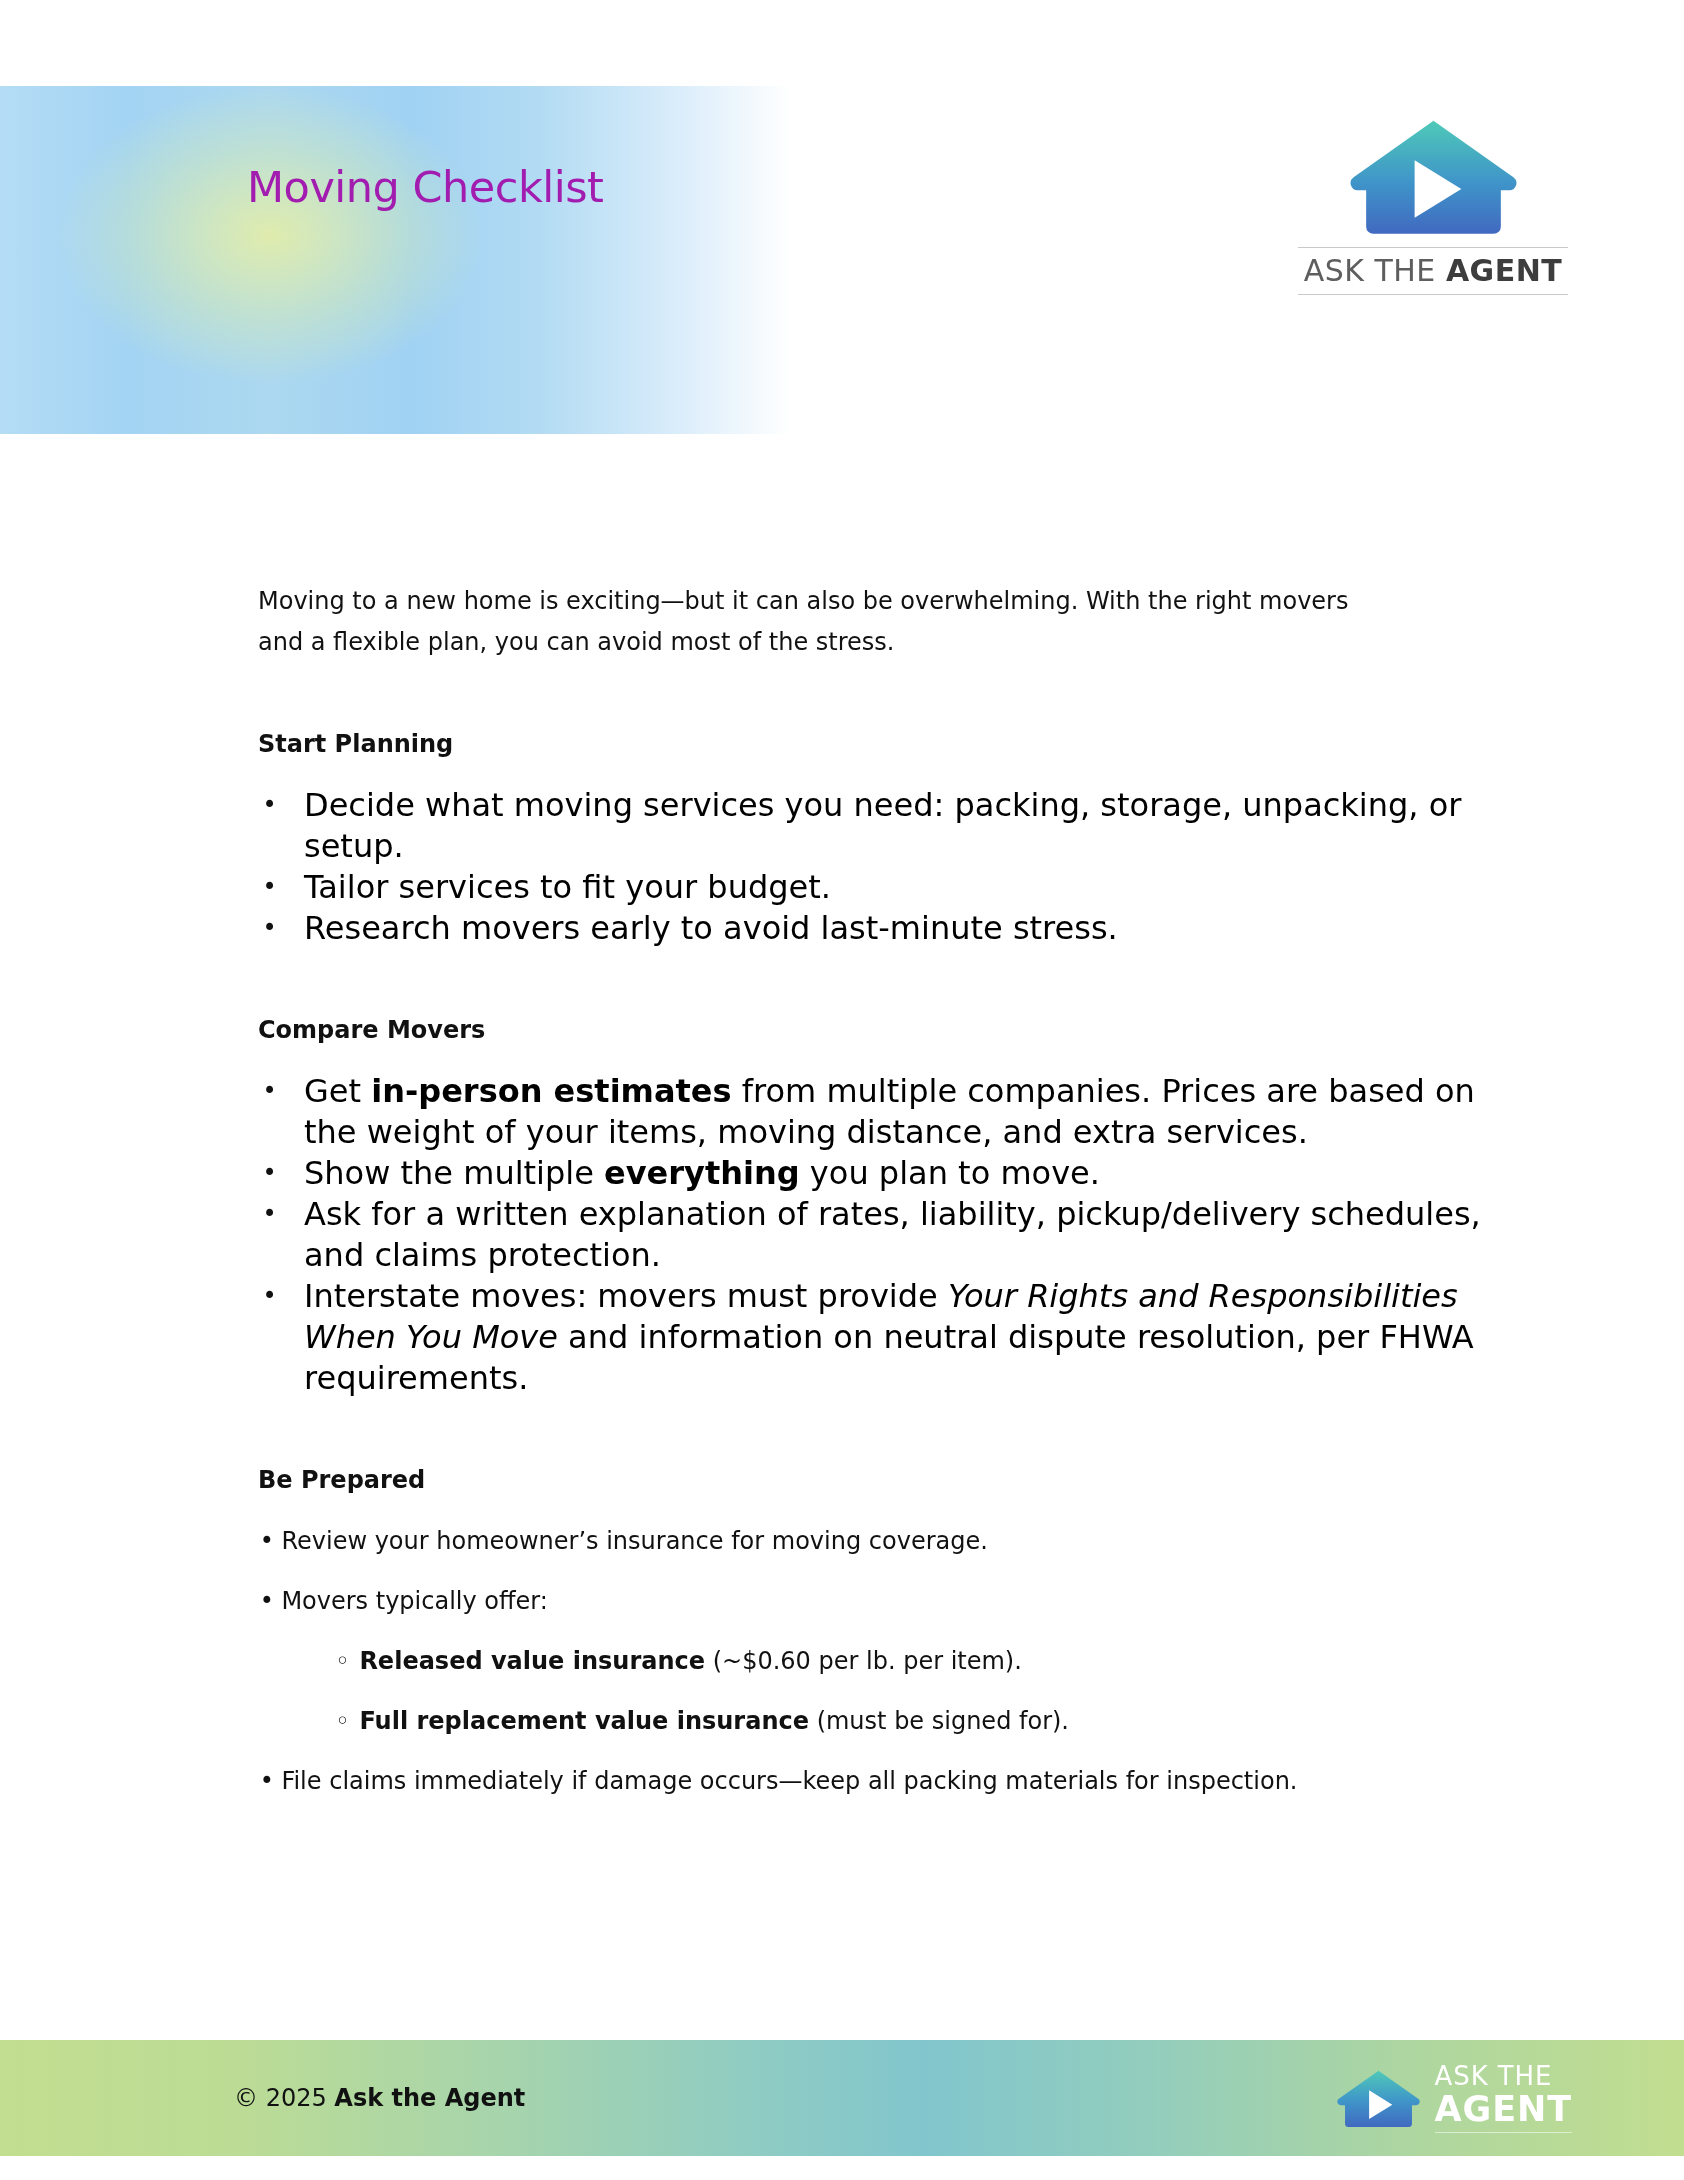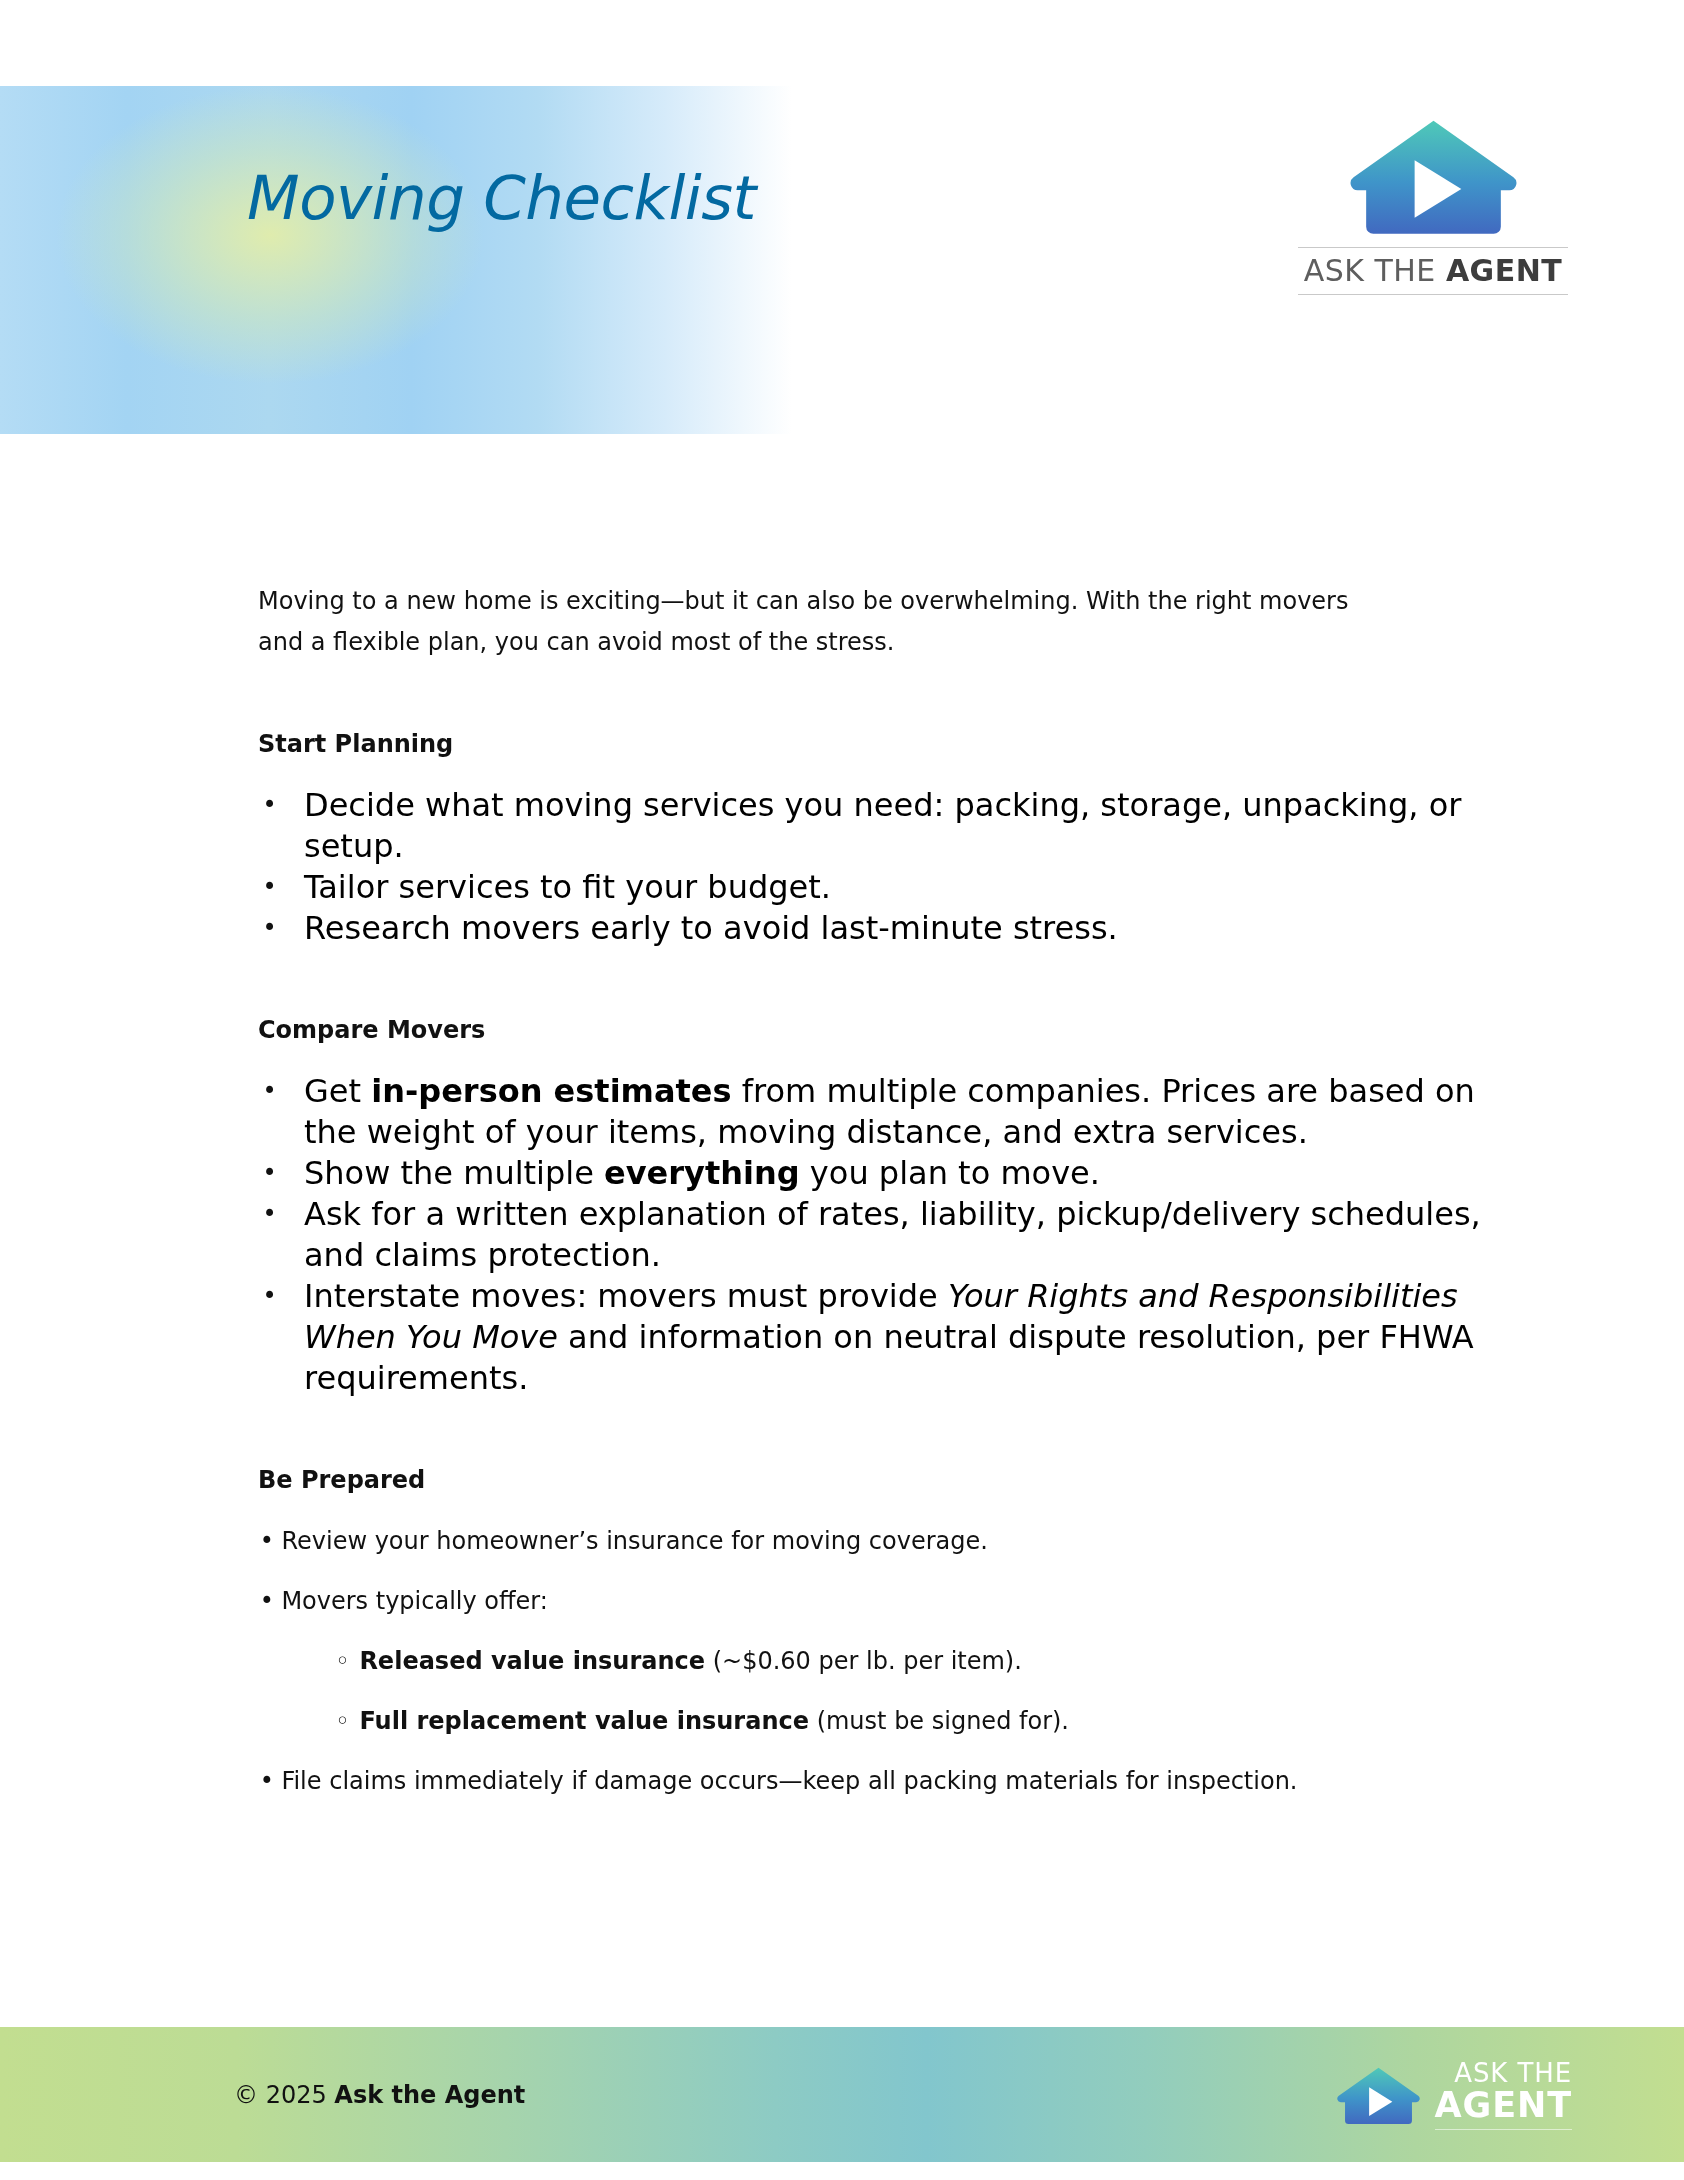--- a/index.html
+++ b/index.html
@@ -34,27 +34,26 @@
         rgba(160,210,243,1) 52%,
         rgba(178,219,243,1) 68%,
         rgba(214,235,250,1) 84%,
         rgba(255,255,255,1) 100%);
   }
   .header-title {
     position: absolute;
     left: 247px;
     top: 164px;
     font-family: "DejaVu Sans", sans-serif;
-    font-size: 61px;
+    font-size: 43px;
     font-weight: 400;
-    color: #0369a1;
+    color: #a21caf;
     letter-spacing: -0.5px;
     line-height: 1.1;
     white-space: nowrap;
-    font-style: italic;
   }
 
   
   .header-logo {
     position: absolute;
     left: 1298px;
     top: 117px;
     width: 270px;
   }
   .logo-house {
@@ -176,33 +175,32 @@
     line-height: 41px;
     color: #111111;
   }
   b { font-weight: 700; }
   i { font-style: italic; }
 
   
   .footer-band {
     position: absolute;
     left: 0;
-    bottom: 18px;
+    bottom: 24px;
     width: 1685px;
-    height: 135px;
+    height: 116px;
     background: linear-gradient(to right,
       #c2de90 0%,
       #bcdc95 14%,
       #a6d4ac 30%,
       #8dcbc4 46%,
       #82c6cd 55%,
       #92cdbd 68%,
       #aed69f 84%,
       #c2de90 100%);
-    text-align: right;
   }
   .footer-copy {
     position: absolute;
     left: 234px;
     top: 50%;
     transform: translateY(-50%);
     font-size: 24px;
     color: #111111;
     white-space: nowrap;
   }

